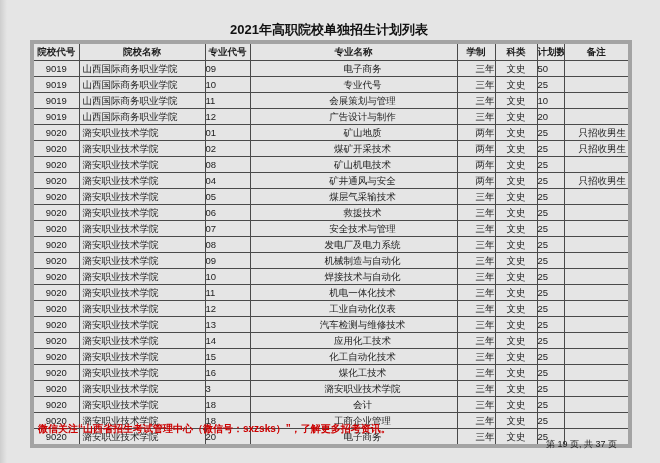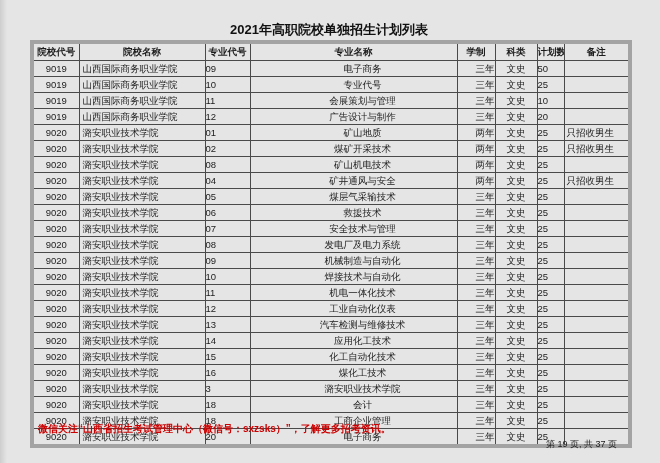--- a/index.html
+++ b/index.html
@@ -43,21 +43,21 @@
     text-align:center;
   }
   
   .plan-table td.c0 { text-align:center; }
   .plan-table td.c1 { text-align:left; padding-left:3px; }
   .plan-table td.c2 { text-align:left; }
   .plan-table td.c3 { text-align:center; padding-left:18px; }
   .plan-table td.c4 { text-align:right; }
   .plan-table td.c5 { text-align:center; }
   .plan-table td.c6 { text-align:left; padding-right:2px; }
-  .plan-table td.c7 { text-align:left; padding-left:2px; }
+  .plan-table td.c7 { text-align:left; padding-left:14px; }
   .footer-notice {
     position:absolute; left:38px; top:422px;
     font-size:10px; font-weight:bold;
     color:#cc0000;
     white-space:nowrap;
   }
   .footer-page {
     position:absolute; right:43px; top:438px;
     font-size:9px; color:#222222;
     white-space:nowrap;

